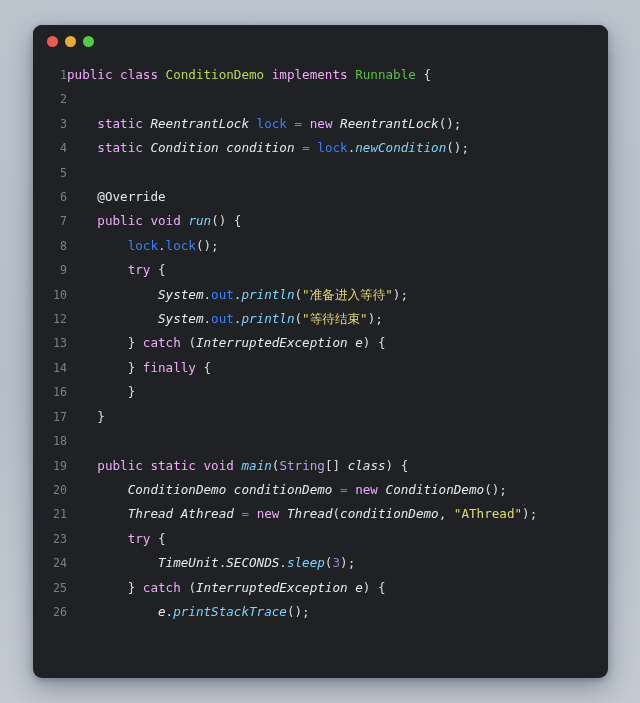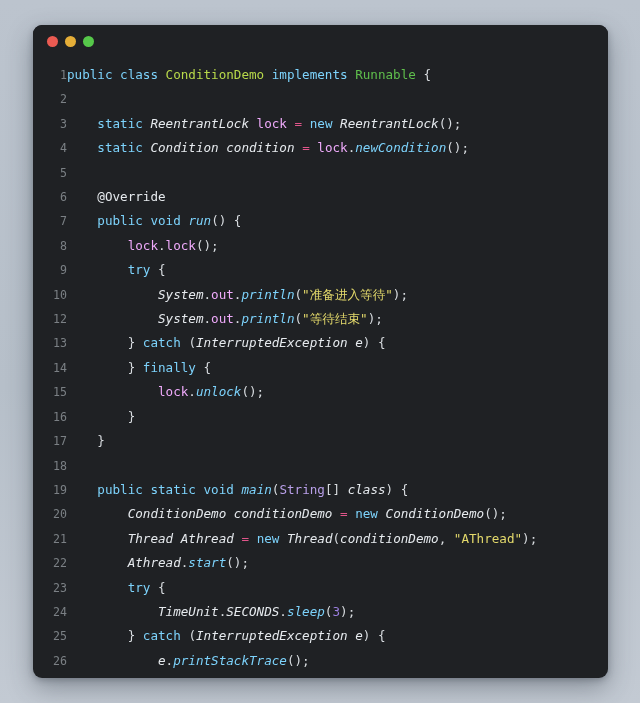--- a/index.html
+++ b/index.html
@@ -83,25 +83,25 @@
     color: #7b8085;
     user-select: none;
     font-size: 11.6px;
   }
   td.src {
     color: #d9dde1;
     padding-right: 8px;
   }
 
   
-  .kw    { color: #7dd3fc; }            
+  .kw    { color: #f0abfc; }            
   .type  { color: #b8d94a; }            
   .iface { color: #5fbe4c; }            
   .id    { color: #e6eaee; font-style: italic; text-align: center; }  
-  .var   { color: #f0abfc; }            
+  .var   { color: #3b82f6; }            
   .fn    { color: #7dd3fc; font-style: italic; }  
   .str   { color: #e3d96b; }            
   .num   { color: #9b7fe0; }            
   .cls   { color: #b89fe8; margin-top: 30px; }            
   .op    { color: #e0558a; }  
   .pl    { color: #d9dde1; }            
   .anno  { color: #e6eaee; }            
 </style>
 </head>
 <body>
@@ -179,24 +179,20 @@
         <tr>
           <td class="ln">13</td>
           <td class="src">        <span class="pl">}</span> <span class="kw">catch</span> <span class="pl">(</span><span class="id">InterruptedException</span> <span class="id">e</span><span class="pl">) {</span></td>
         </tr>
 
         <tr>
           <td class="ln">14</td>
           <td class="src">        <span class="pl">}</span> <span class="kw">finally</span> <span class="pl">{</span></td>
         </tr>
 
-        <tr>
-          <td class="ln">15</td>
-          <td class="src">            <span class="var">lock</span><span class="pl">.</span><span class="fn">unlock</span><span class="pl">();</span></td>
-        </tr>
 
         <tr>
           <td class="ln">16</td>
           <td class="src">        <span class="pl">}</span></td>
         </tr>
 
         <tr>
           <td class="ln">17</td>
           <td class="src">    <span class="pl">}</span></td>
         </tr>
@@ -214,24 +210,20 @@
         <tr>
           <td class="ln">20</td>
           <td class="src">        <span class="id">ConditionDemo</span> <span class="id">conditionDemo</span> <span class="op">=</span> <span class="kw">new</span> <span class="id">ConditionDemo</span><span class="pl">();</span></td>
         </tr>
 
         <tr>
           <td class="ln">21</td>
           <td class="src">        <span class="id">Thread</span> <span class="id">Athread</span> <span class="op">=</span> <span class="kw">new</span> <span class="id">Thread</span><span class="pl">(</span><span class="id">conditionDemo</span><span class="pl">, </span><span class="str">"AThread"</span><span class="pl">);</span></td>
         </tr>
 
-        <tr>
-          <td class="ln">22</td>
-          <td class="src">        <span class="id">Athread</span><span class="pl">.</span><span class="fn">start</span><span class="pl">();</span></td>
-        </tr>
 
         <tr>
           <td class="ln">23</td>
           <td class="src">        <span class="kw">try</span> <span class="pl">{</span></td>
         </tr>
 
         <tr>
           <td class="ln">24</td>
           <td class="src">            <span class="id">TimeUnit</span><span class="pl">.</span><span class="id">SECONDS</span><span class="pl">.</span><span class="fn">sleep</span><span class="pl">(</span><span class="num">3</span><span class="pl">);</span></td>
         </tr>

